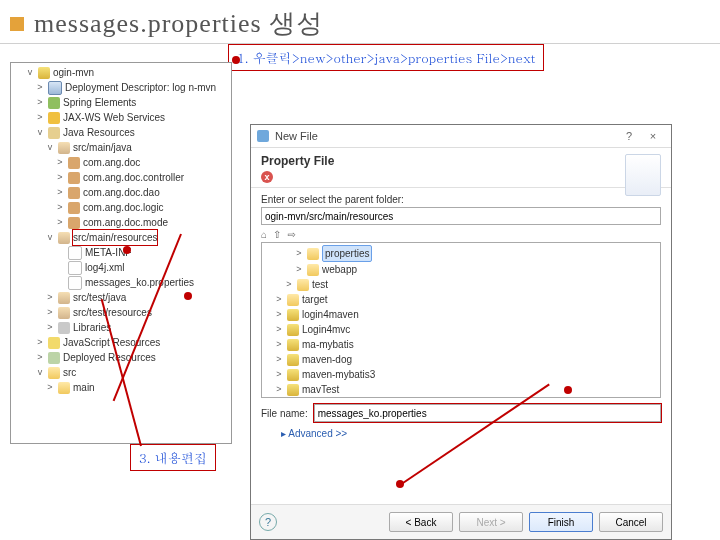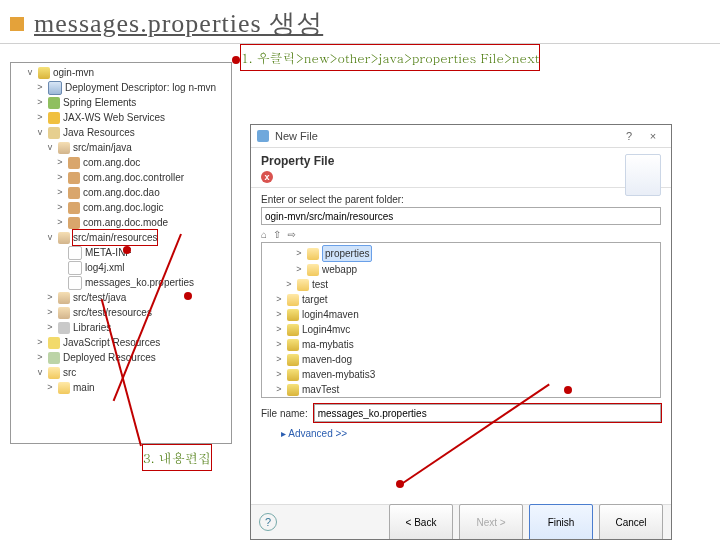--- a/index.html
+++ b/index.html
@@ -27,38 +27,36 @@
   width: 14px;
   height: 14px;
   background: #e4a23a;
   margin-right: 10px;
 }
 .title {
   font-family: Georgia, "Times New Roman", serif;
   font-size: 26px;
   letter-spacing: 1px;
   color: #555;
-  text-decoration: underline;
 }
 .content {
   position: relative;
   height: calc(100% - 44px);
 }
 
 
 .callout {
   position: absolute;
   background: #fff;
   border: 1.5px solid #c00000;
-  padding: 3px 0;
+  padding: 3px 8px;
   font-family: "Batang", "Gungsuh", serif;
   font-size: 13px;
-  color: #4d7c0f;
+  color: #1d4ed8;
   white-space: nowrap;
-  margin-left: 12px;
 }
 .callout-line {
   position: absolute;
   background: #c00000;
   z-index: 2;
 }
 .callout-dot {
   position: absolute;
   width: 8px;
   height: 8px;
@@ -148,21 +146,21 @@
 .list-row{display:flex;align-items:center;font-size:10px;line-height:15px}
 .fn-row{display:flex;align-items:center;margin-top:6px;gap:6px}
 .fn-input{flex:1;height:18px;border:1px solid #aaa;font-size:10px;padding:1px 3px;box-sizing:border-box;outline:1.5px solid #c00000;outline-offset:0}
 .adv{color:#2a5db0;font-size:10px;margin-left:20px}
 .dlg-footer{
   position:absolute;left:0;right:0;bottom:0;height:34px;border-top:1px solid #ddd;background:#f5f5f5;
   display:flex;align-items:center;padding:0 8px;gap:6px;
 }
 .help-ico{width:16px;height:16px;border-radius:50%;border:1px solid #7aa;color:#3a7a9a;display:inline-flex;align-items:center;justify-content:center;font-size:11px}
 .dlg-footer .spacer{flex:1}
-.btn{min-width:64px;height:37px;font-size:10px;border:1px solid #aaa;background:linear-gradient(#fff,#e8e8e8);border-radius:2px;padding:0 8px;cursor:default}
+.btn{min-width:64px;height:20px;font-size:10px;border:1px solid #aaa;background:linear-gradient(#fff,#e8e8e8);border-radius:2px;padding:0 8px;cursor:default}
 .btn.primary{border-color:#4a7dcf;background:linear-gradient(#f0f6ff,#dce9fb)}
 .btn:disabled{color:#aaa}
 
 </style>
 </head>
 <body>
 
 <div class="slide">
   <div class="title-row">
     <div class="tick"></div>

